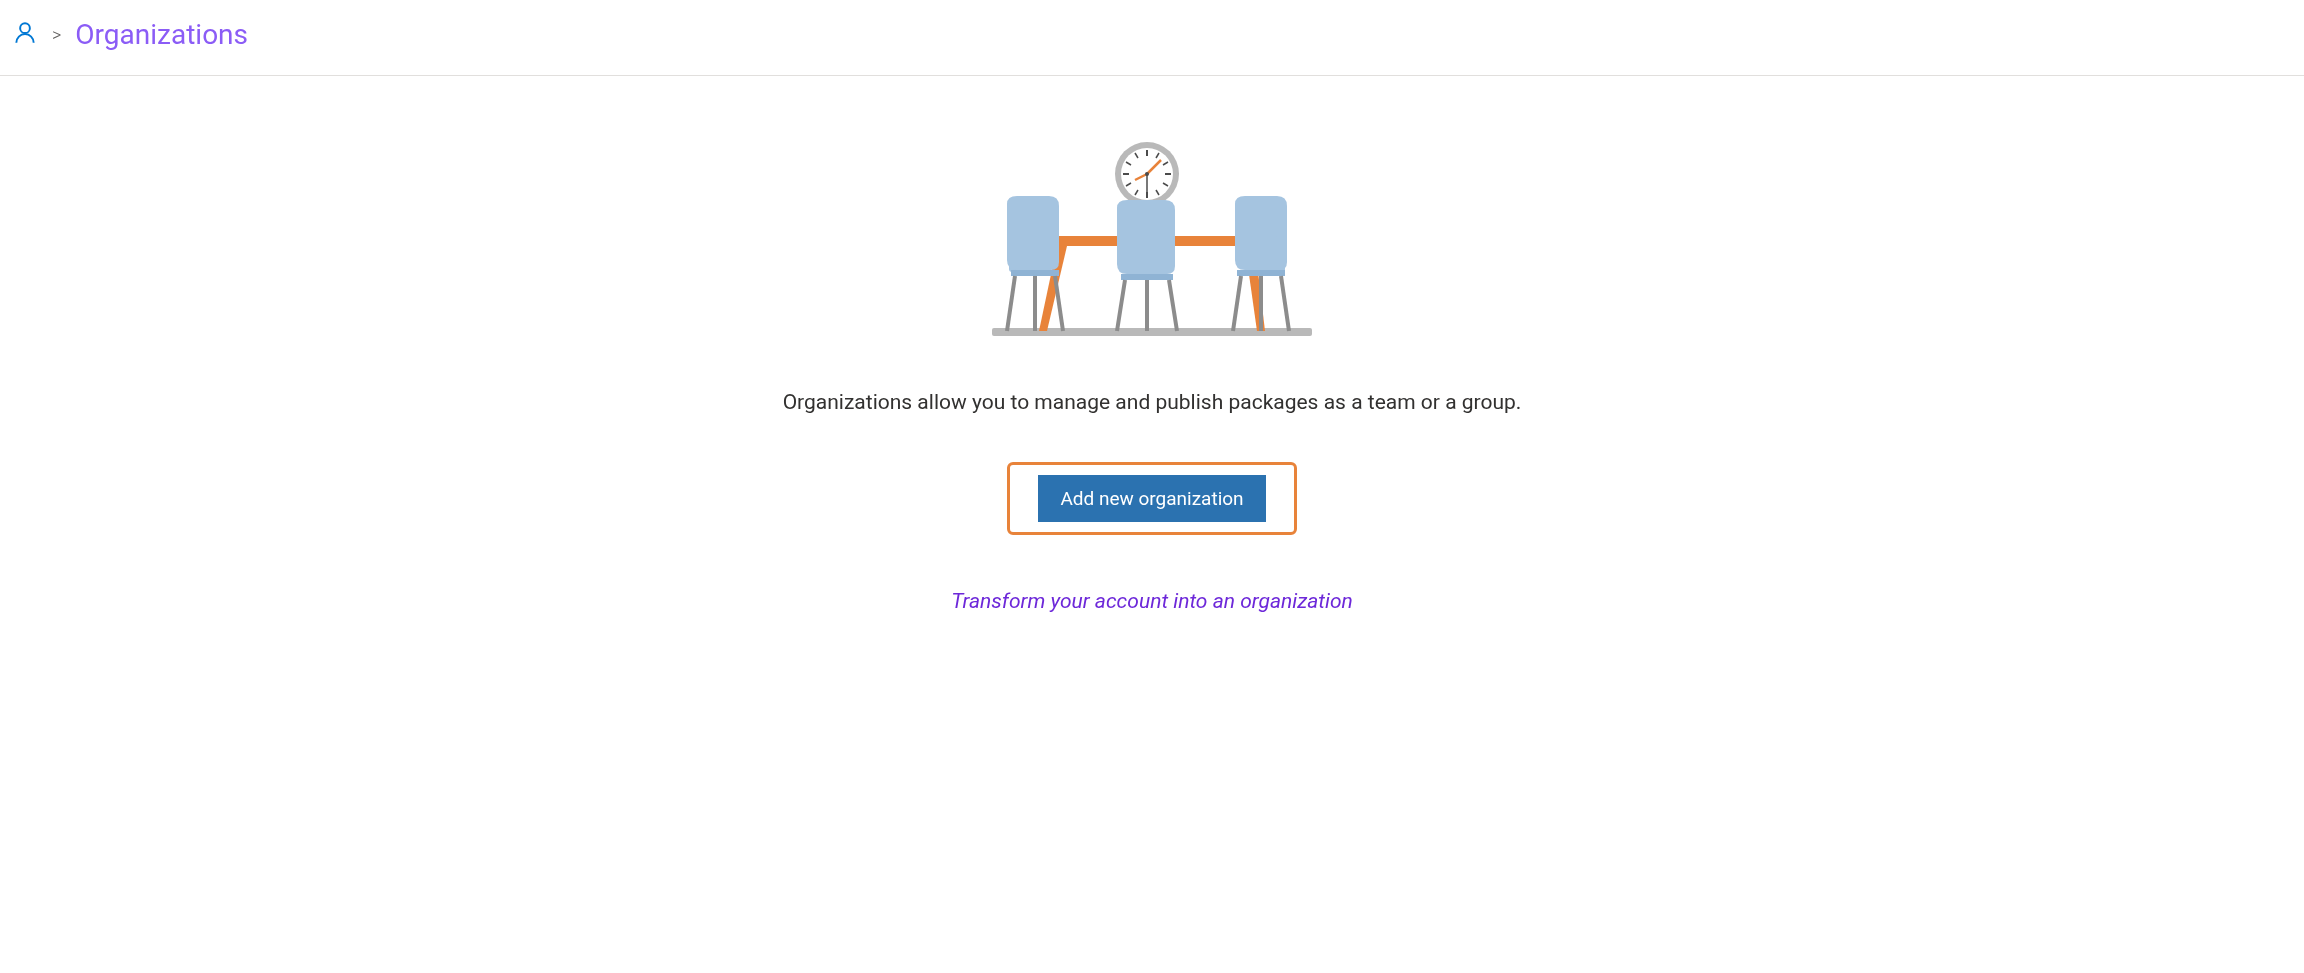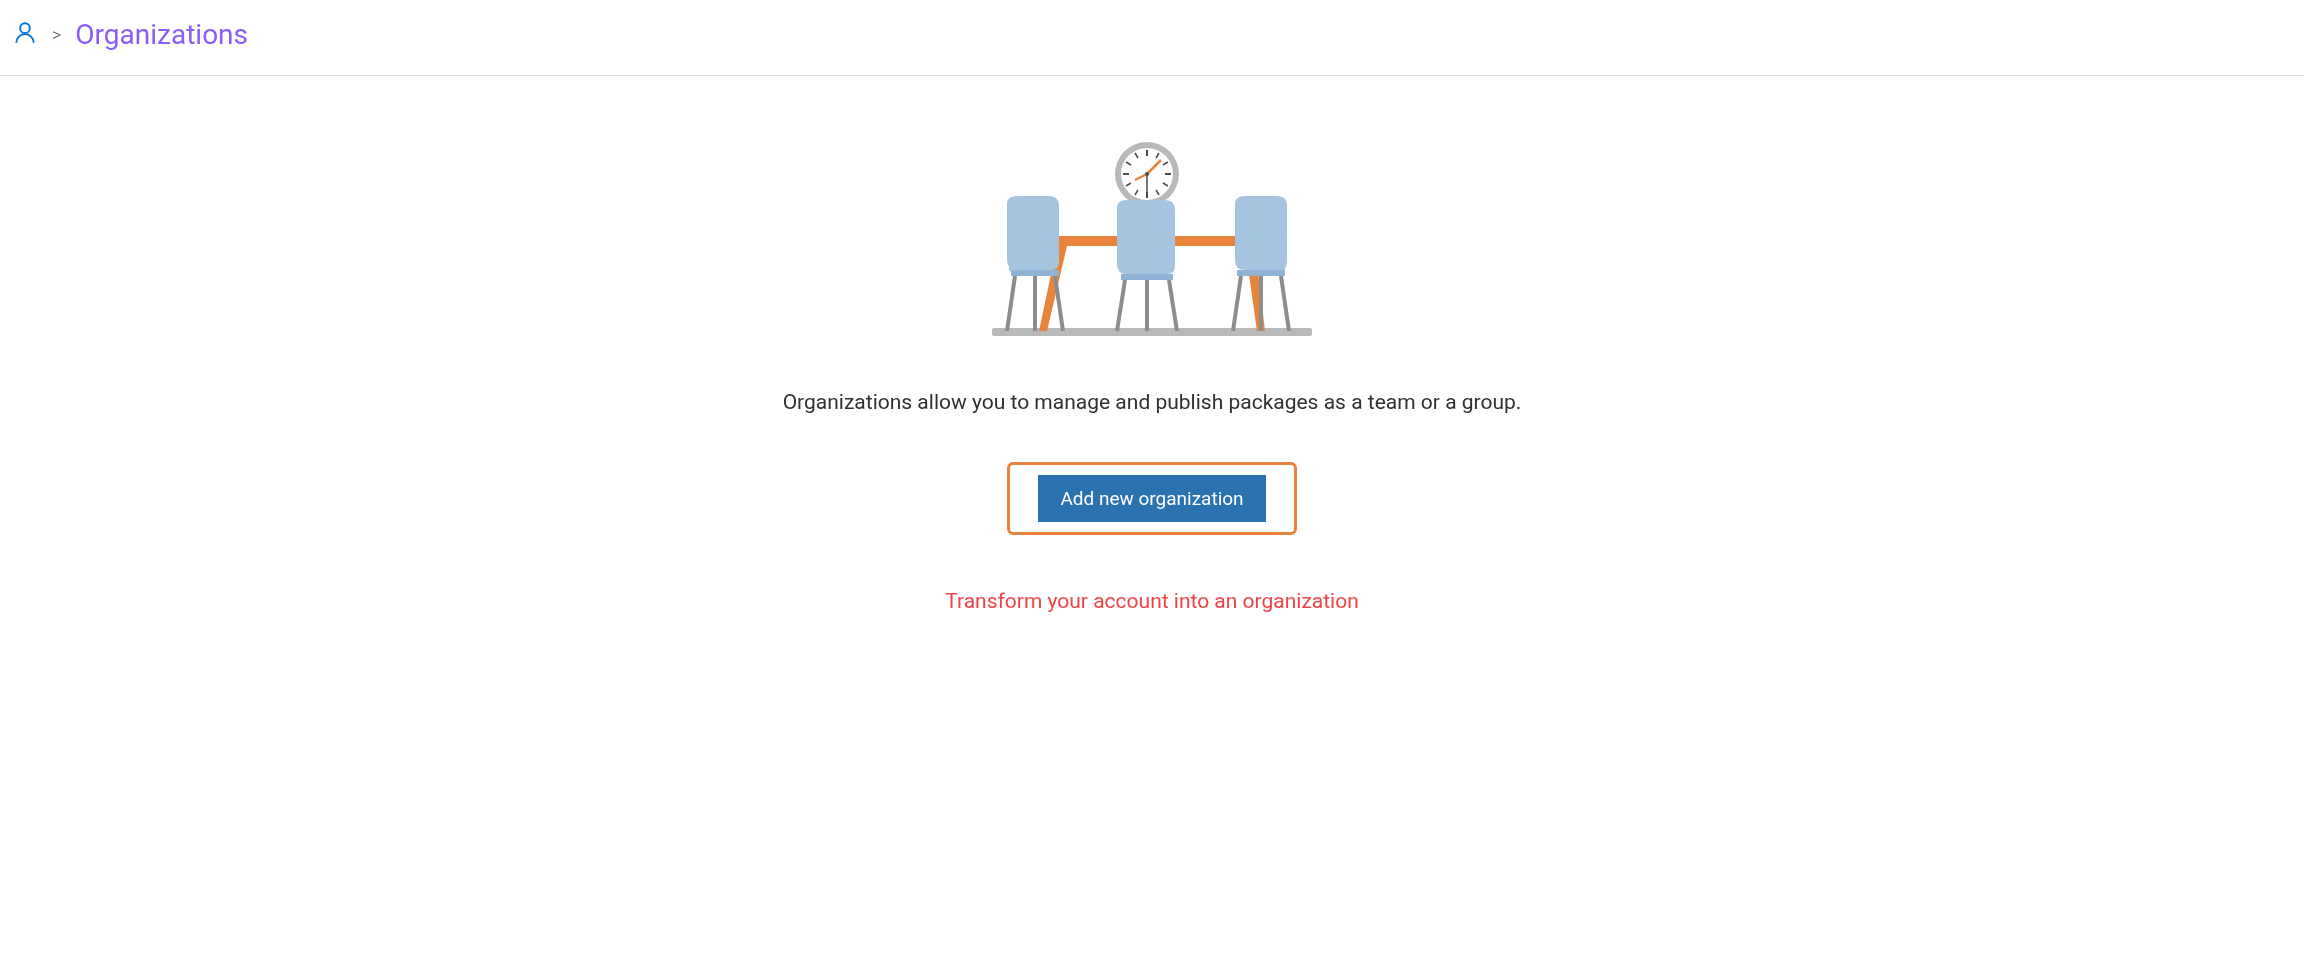--- a/index.html
+++ b/index.html
@@ -62,25 +62,26 @@
       background: #2b72b0;
       color: #ffffff;
       border: none;
       font-size: 19px;
       font-weight: 400;
       padding: 12px 22px;
       cursor: pointer;
       font-family: inherit;
     }
     .transform-link {
-      color: #ef4444;
+      color: #6d28d9;
       font-size: 21px;
       font-weight: 400;
       text-decoration: none;
       cursor: pointer;
+      font-style: italic;
     }
   </style>
 </head>
 <body>
 
 <div class="header">
   <span>
     <svg class="user-icon" viewBox="0 0 24 24" fill="none" stroke="currentColor" stroke-width="1.8">
       <circle cx="12" cy="7.5" r="4.5"></circle>
       <path d="M4 21c0-4.4 3.6-8 8-8s8 3.6 8 8"></path>

